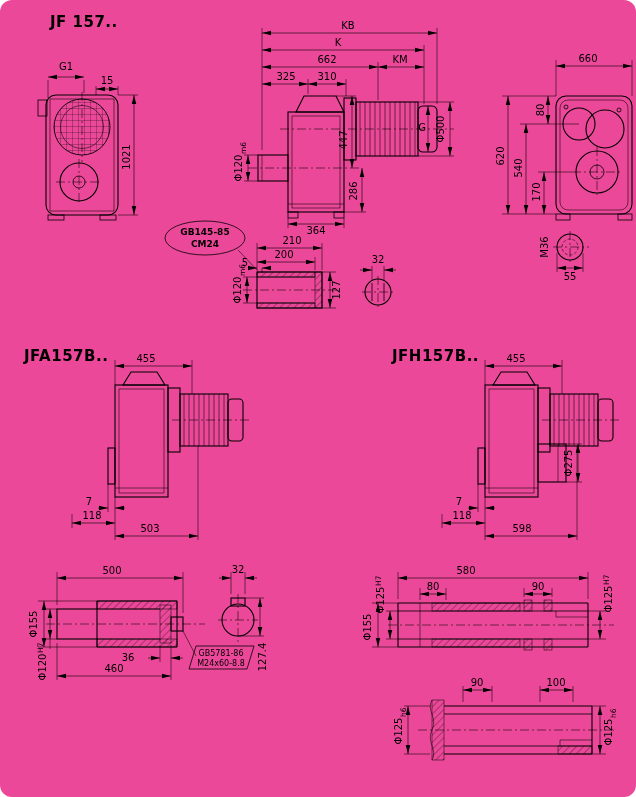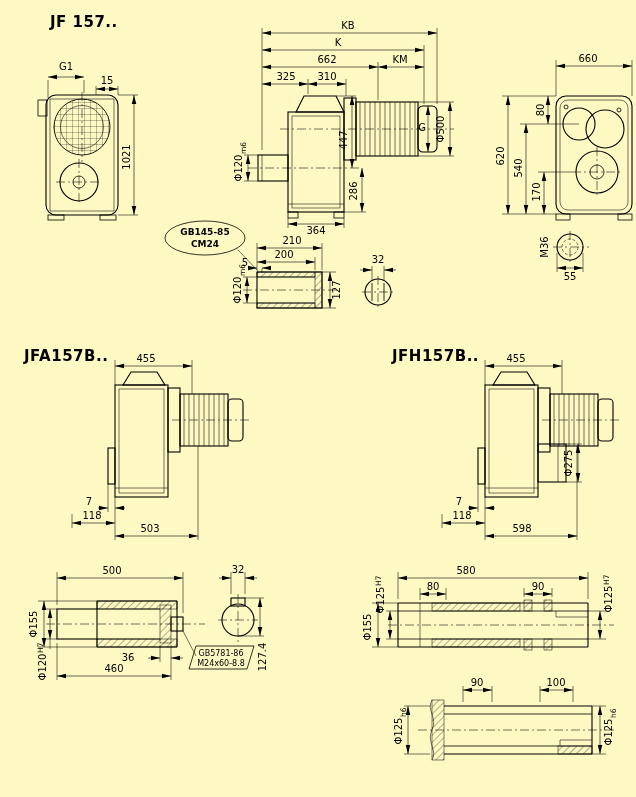--- a/index.html
+++ b/index.html
@@ -1,17 +1,17 @@
 <!DOCTYPE html>
 <html><head>
 <meta charset="utf-8">
 <style>
   html,body{margin:0;padding:0;background:#ffffff;}
-  .sheet{position:relative;width:636px;height:797px;background:#fef9c3;overflow:hidden;
-         font-family:"DejaVu Sans","Liberation Sans",sans-serif;}
+  .sheet{position:relative;width:636px;height:797px;background:#ec4899;overflow:hidden;
+         font-family:"DejaVu Sans","Liberation Sans",sans-serif;border-radius:12px;}
   svg{display:block}
   text{fill:#000;font-family:"DejaVu Sans","Liberation Sans",sans-serif;}
   .ol{stroke:#000;stroke-width:1.1;fill:none}
   .ol2{stroke:#000;stroke-width:.8;fill:none}
   .tl{stroke:#000;stroke-width:.55;fill:none}
   .dl{stroke:#000;stroke-width:.6;fill:none}
   .cl{stroke:#000;stroke-width:.55;fill:none;stroke-dasharray:9 3 2 3}
   .dash{stroke:#000;stroke-width:.55;fill:none;stroke-dasharray:3 2}
   .dim{font-size:10px}
   .dimtol{font-size:7.5px}

